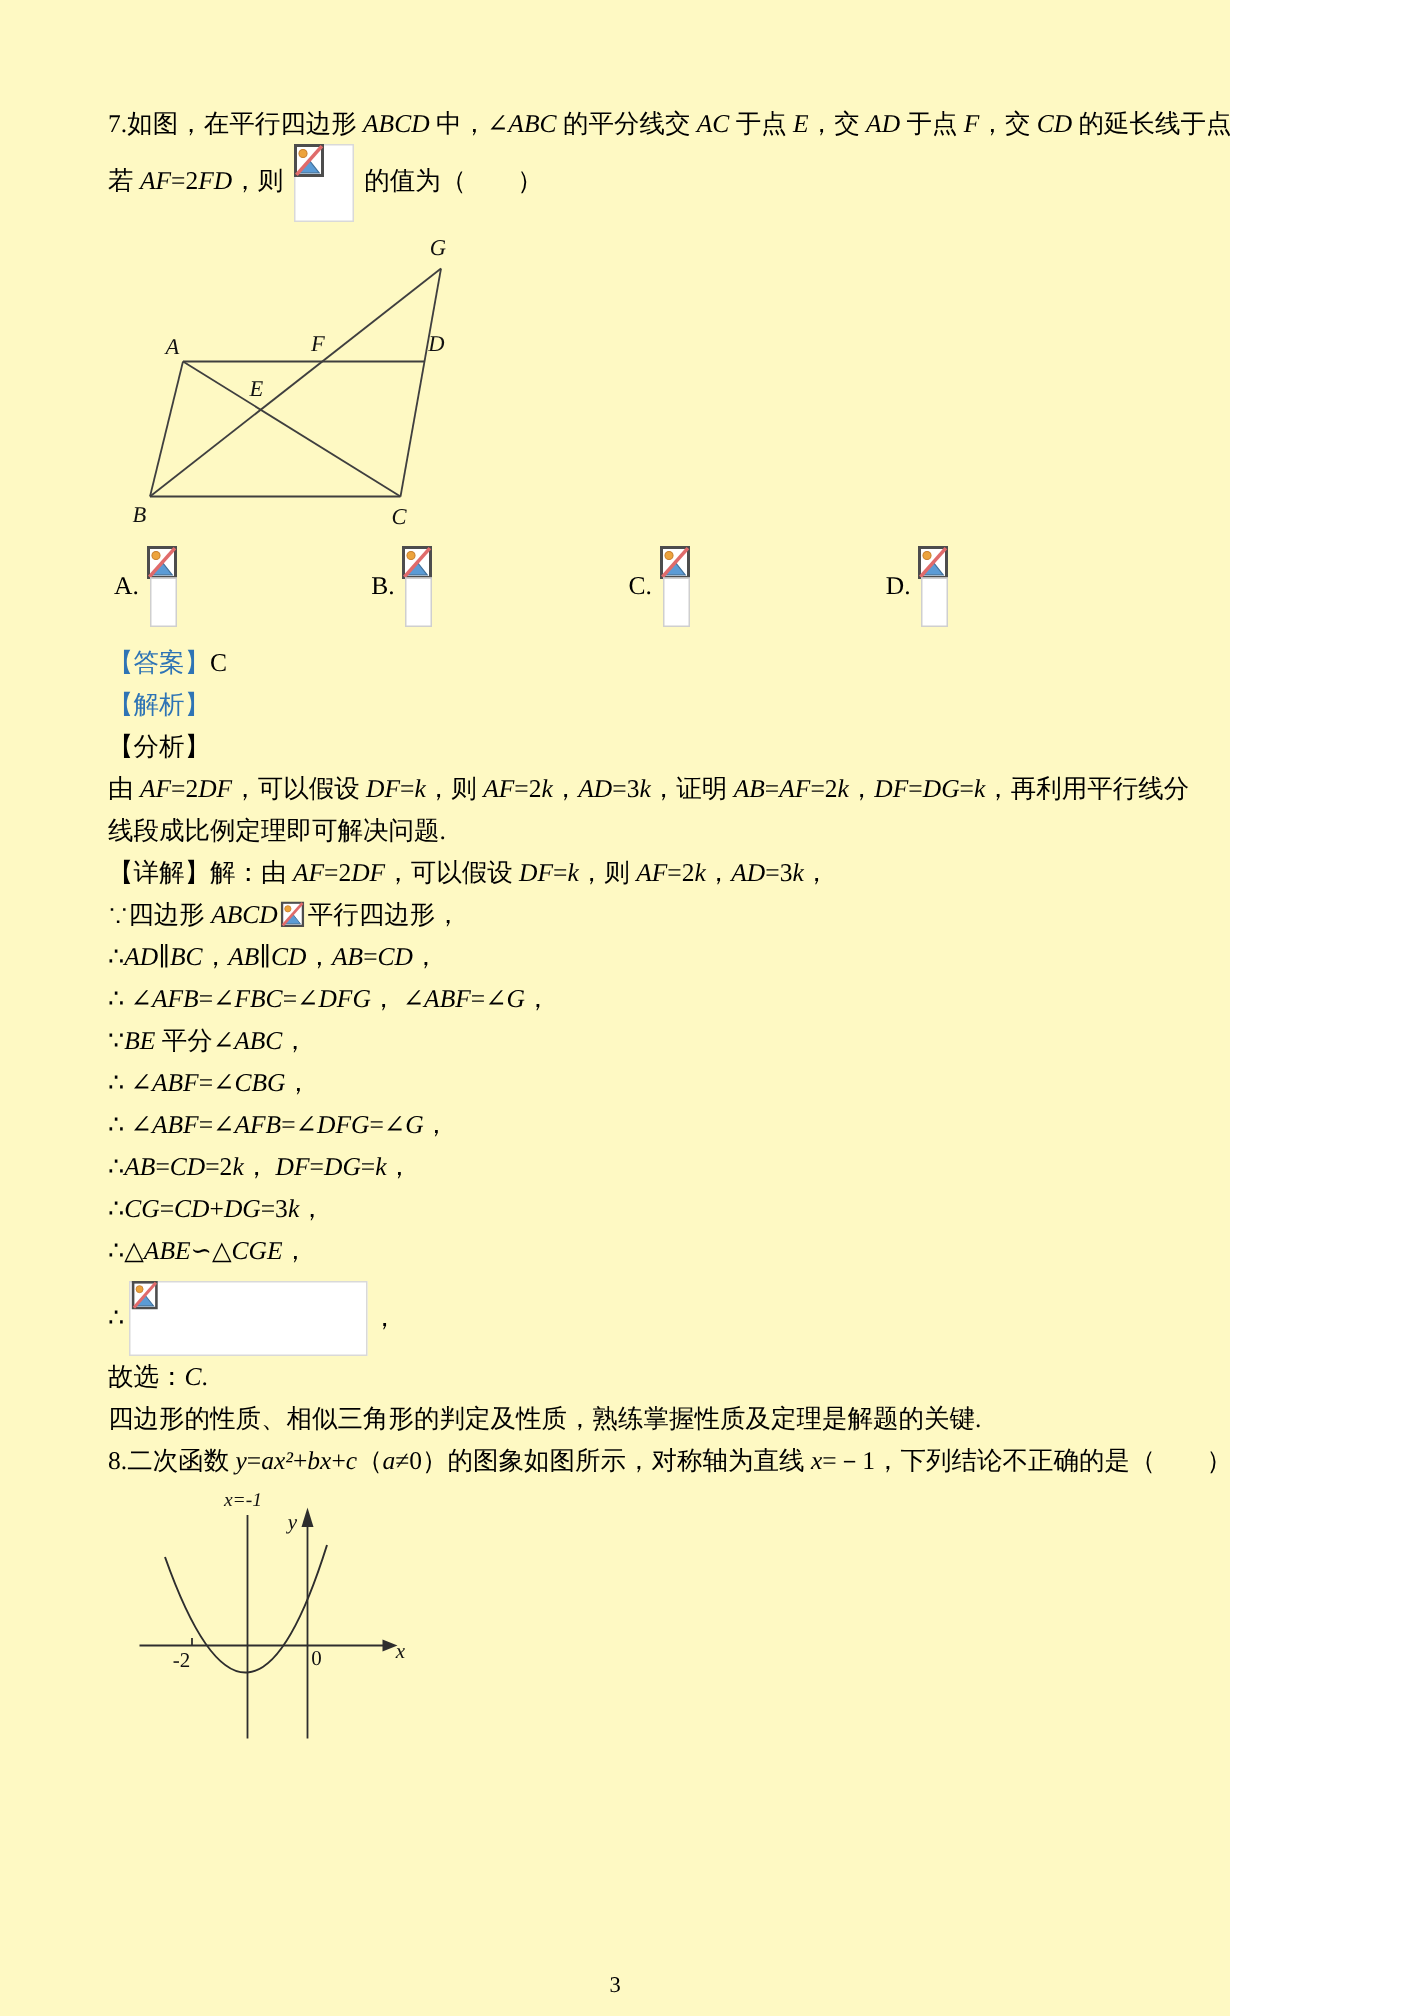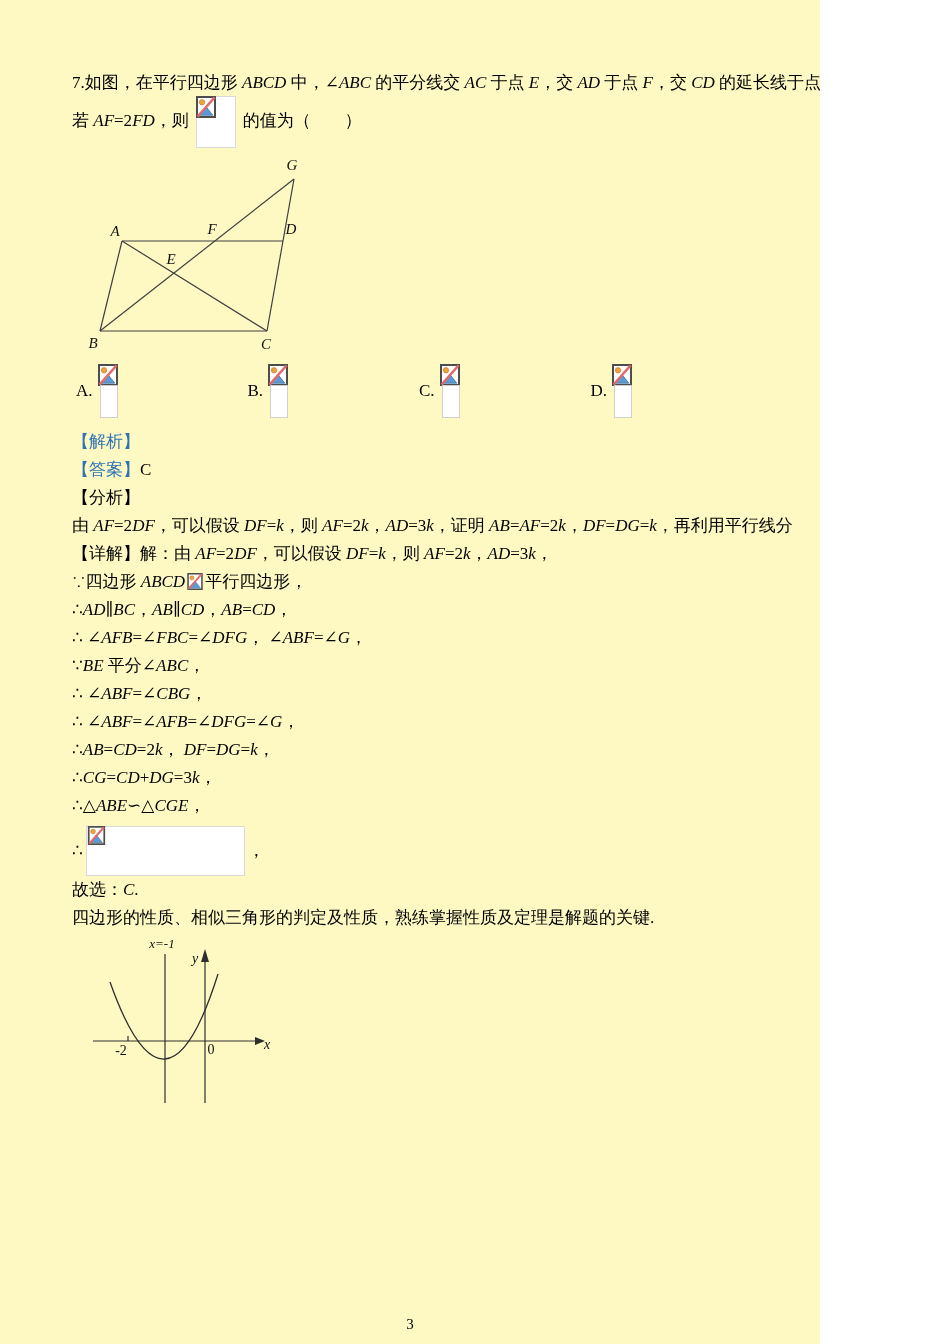--- a/index.html
+++ b/index.html
@@ -120,24 +120,25 @@
         <span class="opt-ph">
             <svg class="bicon" viewBox="0 0 20 22">
               <use href="#bimg"></use>
             </svg>
             <span class="opt-box"></span>
           </span>
       </div>
     </div>
 
     <div class="blk">
+      <p class="ansline"><span class="tag-blue">【答案】</span><span>C</span></p>
       <p class="ansline tag-blue">【解析】</p>
-      <p class="ansline"><span class="tag-blue">【答案】</span><span>C</span></p>
       <p class="ansline">【分析】</p>
       <p class="ansline">由 <i>AF</i>=2<i>DF</i>，可以假设 <i>DF</i>=<i>k</i>，则 <i>AF</i>=2<i>k</i>，<i>AD</i>=3<i>k</i>，证明 <i>AB</i>=<i>AF</i>=2<i>k</i>，<i>DF</i>=<i>DG</i>=<i>k</i>，再利用平行线分</p>
+      <p class="ansline">线段成比例定理即可解决问题.</p>
 
       <p class="ansline">【详解】解：由 <i>AF</i>=2<i>DF</i>，可以假设 <i>DF</i>=<i>k</i>，则 <i>AF</i>=2<i>k</i>，<i>AD</i>=3<i>k</i>，</p>
       <p class="ansline">
         <span>∵四边形 <i>ABCD</i></span><svg class="bicon bicon-sm" viewBox="0 0 20 22">
             <use href="#bimg"></use>
           </svg><span>平行四边形，</span>
       </p>
       <p class="ansline">∴<i>AD</i>∥<i>BC</i>，<i>AB</i>∥<i>CD</i>，<i>AB</i>=<i>CD</i>，</p>
       <p class="ansline">∴ ∠<i>AFB</i>=∠<i>FBC</i>=∠<i>DFG</i>， ∠<i>ABF</i>=∠<i>G</i>，</p>
       <p class="ansline">∵<i>BE</i> 平分∠<i>ABC</i>，</p>
@@ -153,20 +154,21 @@
             <svg class="bicon" viewBox="0 0 20 22">
               <use href="#bimg"></use>
             </svg>
           </span>
         <span>，</span>
       </div>
 
       <p class="ansline">故选：<i>C</i>.</p>
       <p class="ansline">四边形的性质、相似三角形的判定及性质，熟练掌握性质及定理是解题的关键.</p>
 
+      <p class="ansline">8.二次函数 <i>y</i>=<i>ax²</i>+<i>bx</i>+<i>c</i>（<i>a</i>≠0）的图象如图所示，对称轴为直线 <i>x</i>=－1，下列结论不正确的是（　　）</p>
     </div>
 
     <svg class="graph-svg" width="195" height="175" viewBox="0 0 195 175">
       <line class="g-axis" x1="77" y1="18" x2="77" y2="167"></line>
       <line class="g-axis" x1="117" y1="22" x2="117" y2="167"></line>
       <polygon points="113,26 121,26 117,13" fill="#2e2e2e"></polygon>
       <line class="g-axis" x1="5" y1="105" x2="168" y2="105"></line>
       <polygon points="167,101 167,109 177,105" fill="#2e2e2e"></polygon>
       <line class="g-axis" x1="40" y1="100" x2="40" y2="105"></line>
       <path class="g-curve" d="M22,46 Q78,204 130,38"></path>

